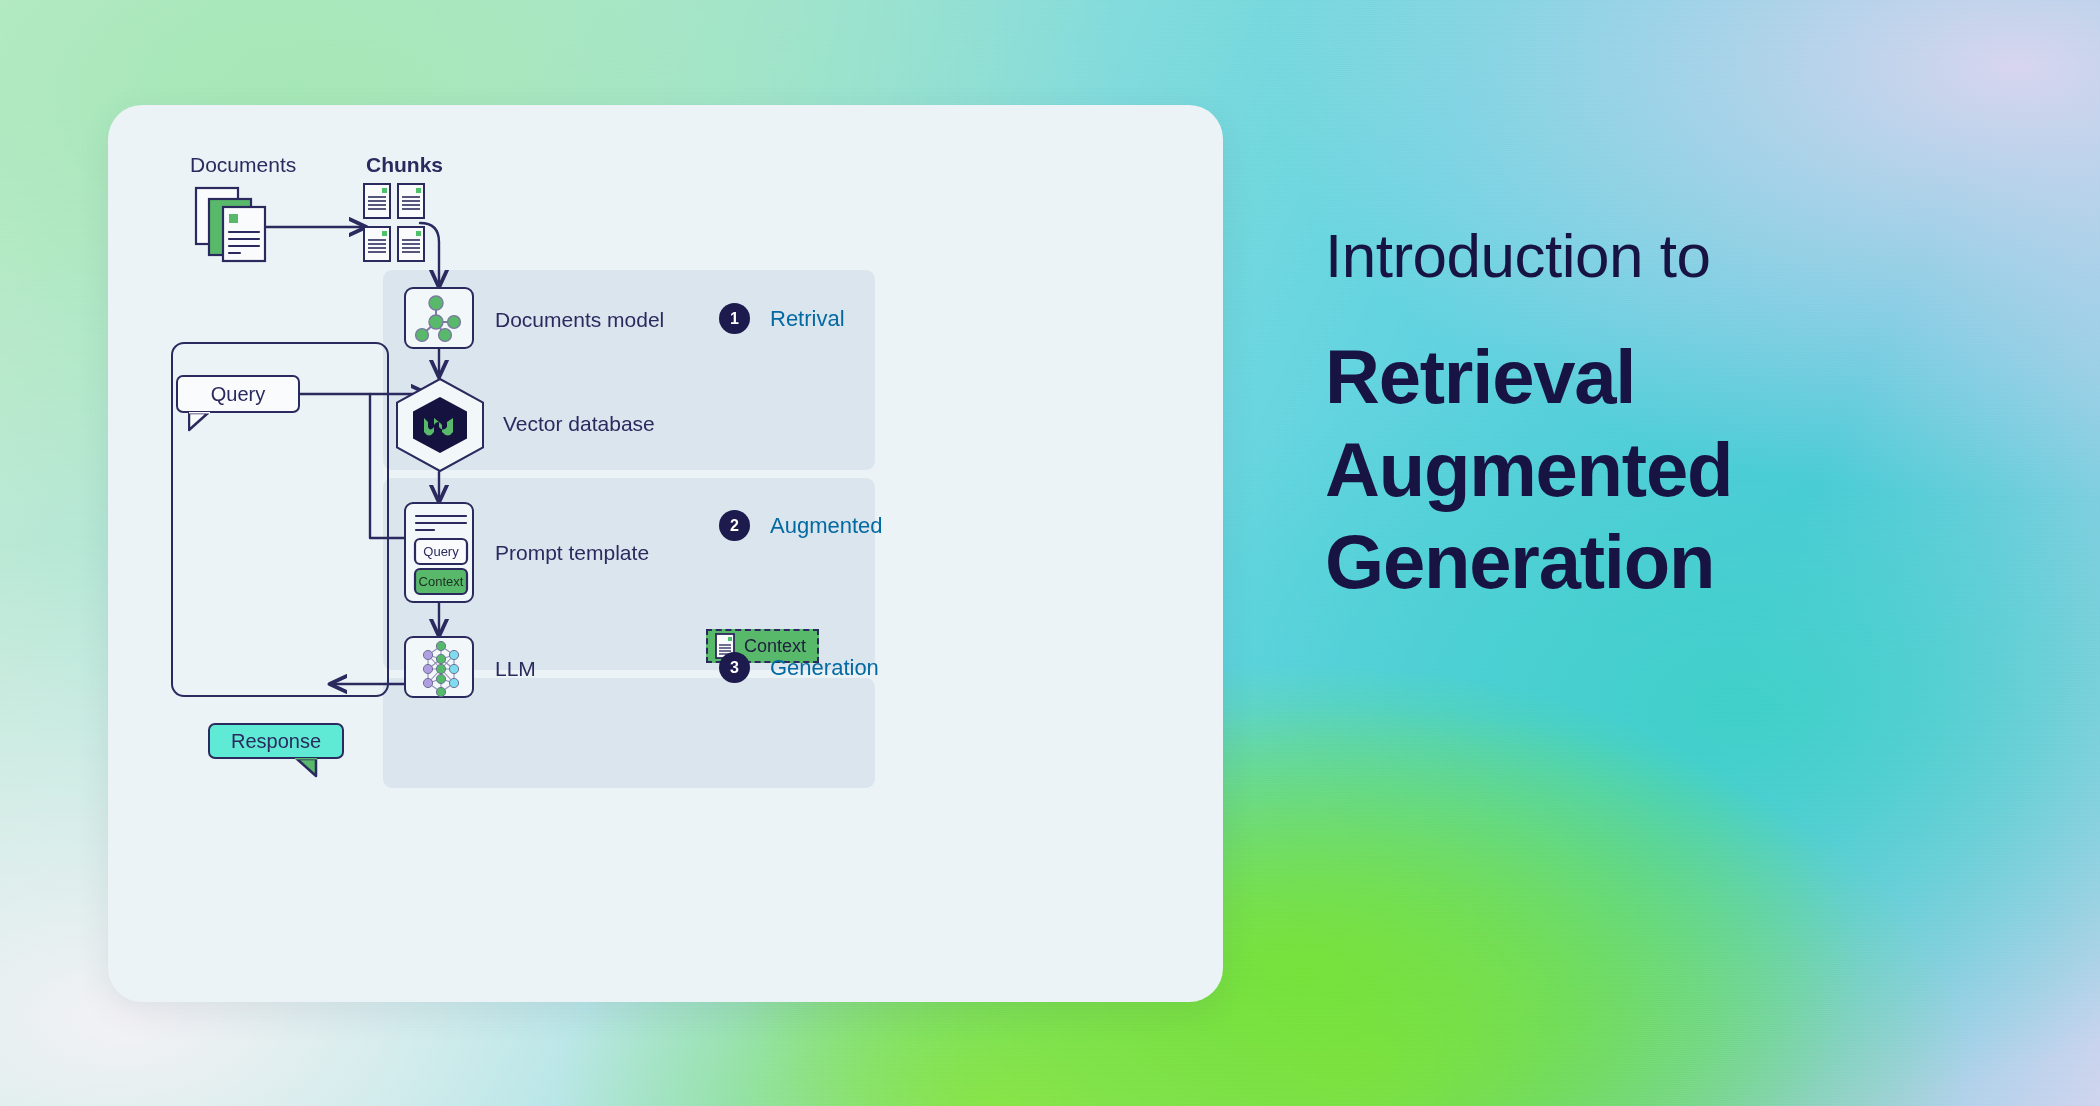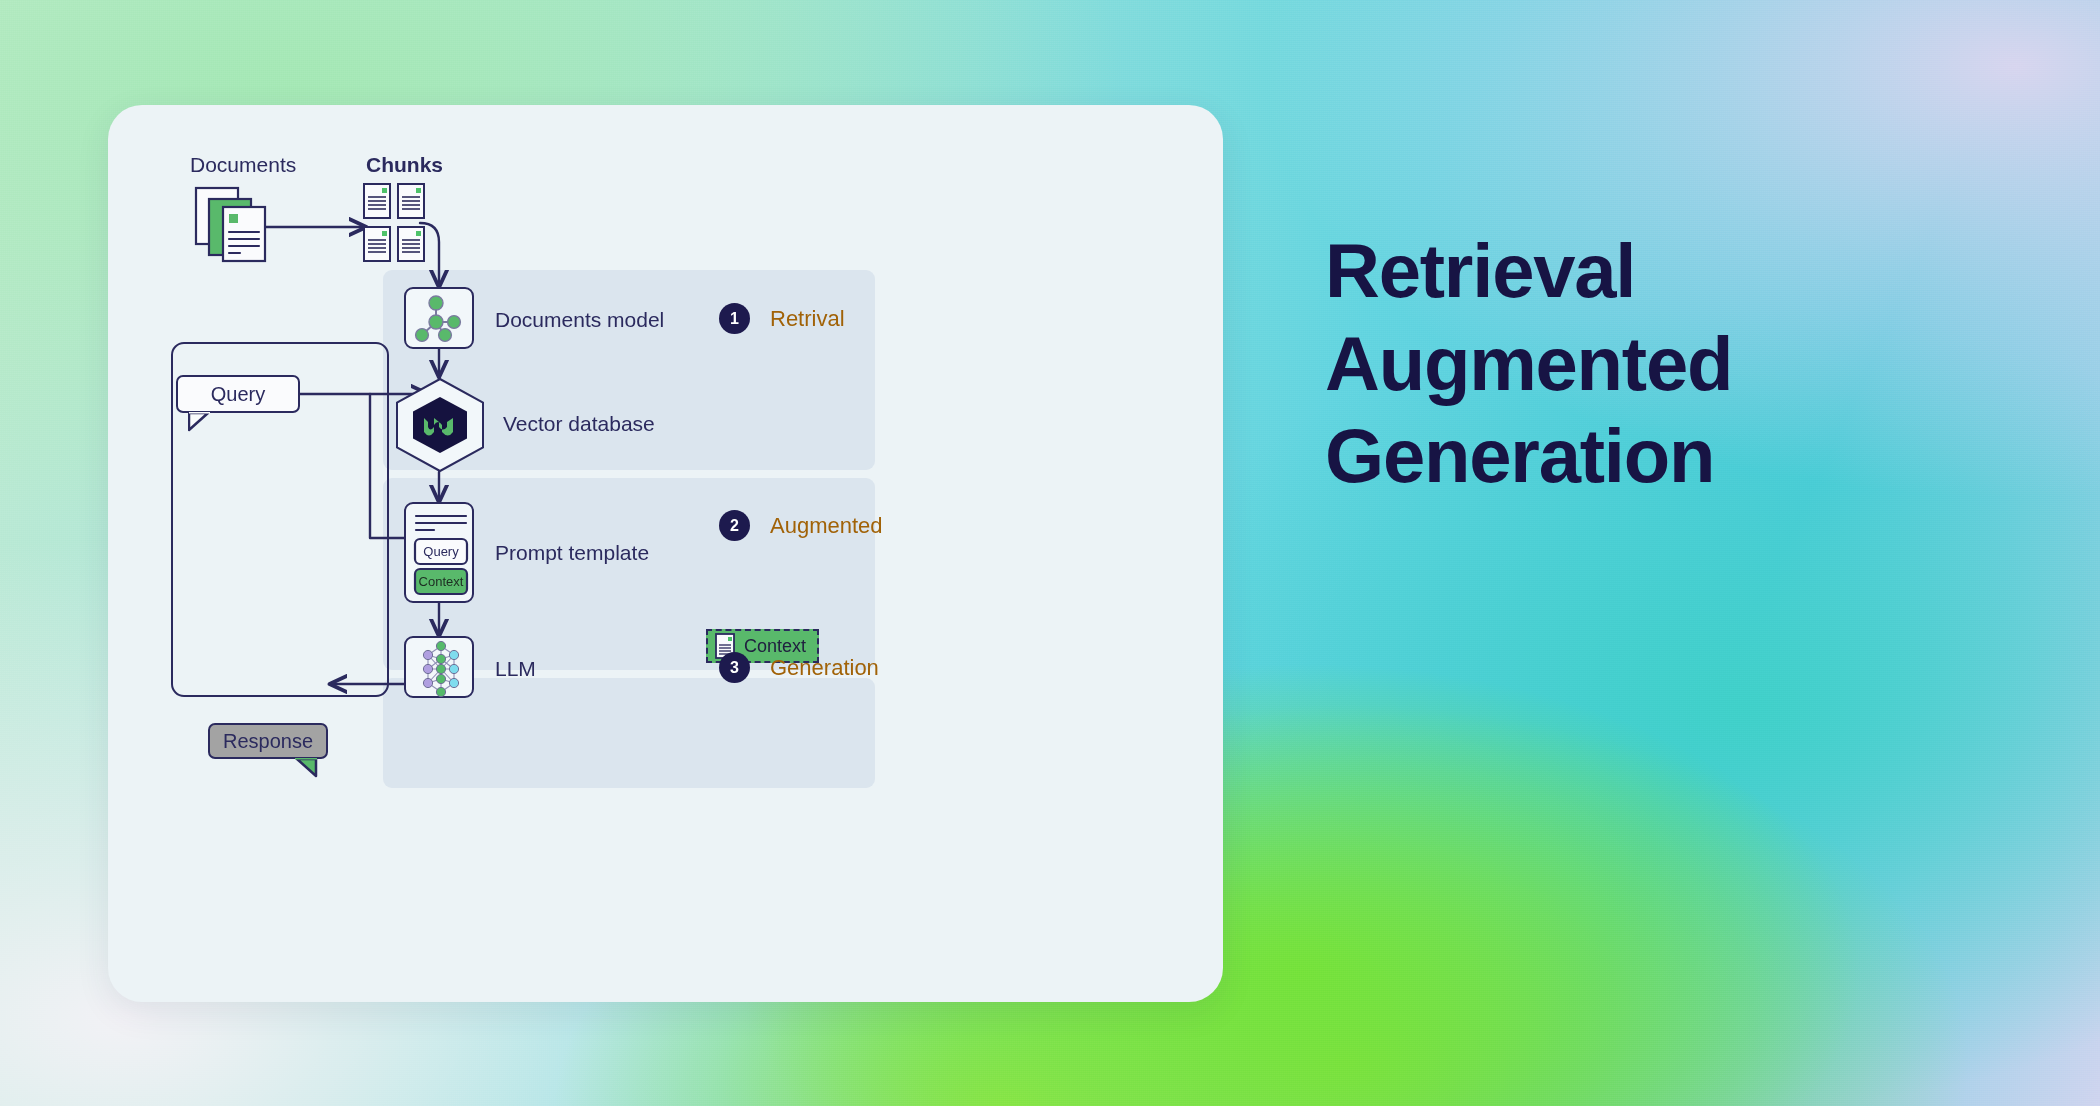--- a/index.html
+++ b/index.html
@@ -93,21 +93,21 @@
 
   
   .bubble {
     position: absolute;
     border: 2.5px solid #2b2a5e;
     border-radius: 7px;
     display: flex; align-items: center; justify-content: center;
     font-size: 20px; color: #2b2a5e;
   }
   #query-bubble { left: 68px; top: 270px; width: 124px; height: 38px; background: #fafbfd; }
-  #response-bubble { left: 100px; top: 618px; width: 120px; height: 36px; background: #a3a3a3; }
+  #response-bubble { left: 100px; top: 618px; width: 136px; height: 36px; background: #5eead4; }
 
   
   .node-box {
     position: absolute;
     border: 2.5px solid #2b2a5e;
     border-radius: 9px;
     background: #f2f7fa;
   }
 
   
@@ -115,21 +115,21 @@
     position: absolute;
     width: 31px; height: 31px;
     border-radius: 50%;
     background: #1d1a4e;
     color: #ffffff;
     font-size: 16px; font-weight: 700;
     display: flex; align-items: center; justify-content: center;
   }
   .step-label {
     position: absolute;
-    font-size: 22px; color: #a16207; white-space: nowrap;
+    font-size: 22px; color: #0369a1; white-space: nowrap;
   }
 
   
   #context-chip {
     position: absolute;
     left: 598px; top: 524px;
     height: 34px;
     padding: 0 11px 0 7px;
     background: #59b96b;
     border: 2px dashed #2b2a5e;
@@ -142,20 +142,21 @@
 </head>
 <body>
 
 <div id="stage">
 
   <div class="bg-layer" id="bg-base"></div>
   <div class="bg-layer" id="bg-green-blob"></div>
   <div class="bg-layer" id="bg-noise"></div>
 
   <div id="title-block">
+    <div class="title-kicker">Introduction to</div>
     <div class="title-main">
       <div>Retrieval</div>
       <div>Augmented</div>
       <div>Generation</div>
     </div>
   </div>
 
   <div id="card">
     <div id="diagram">
 

